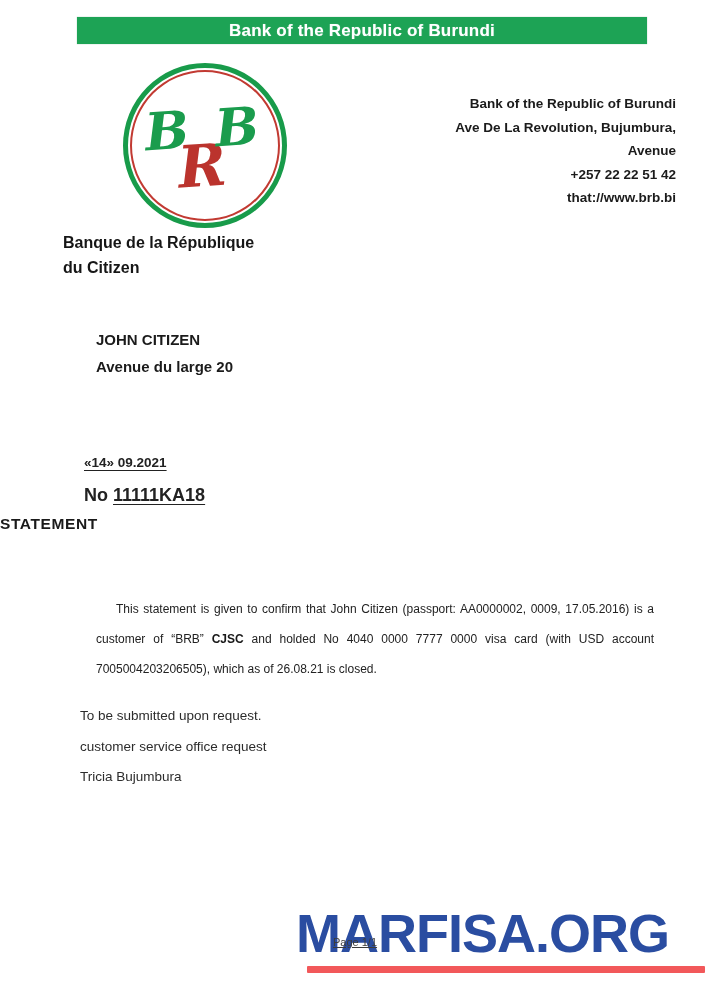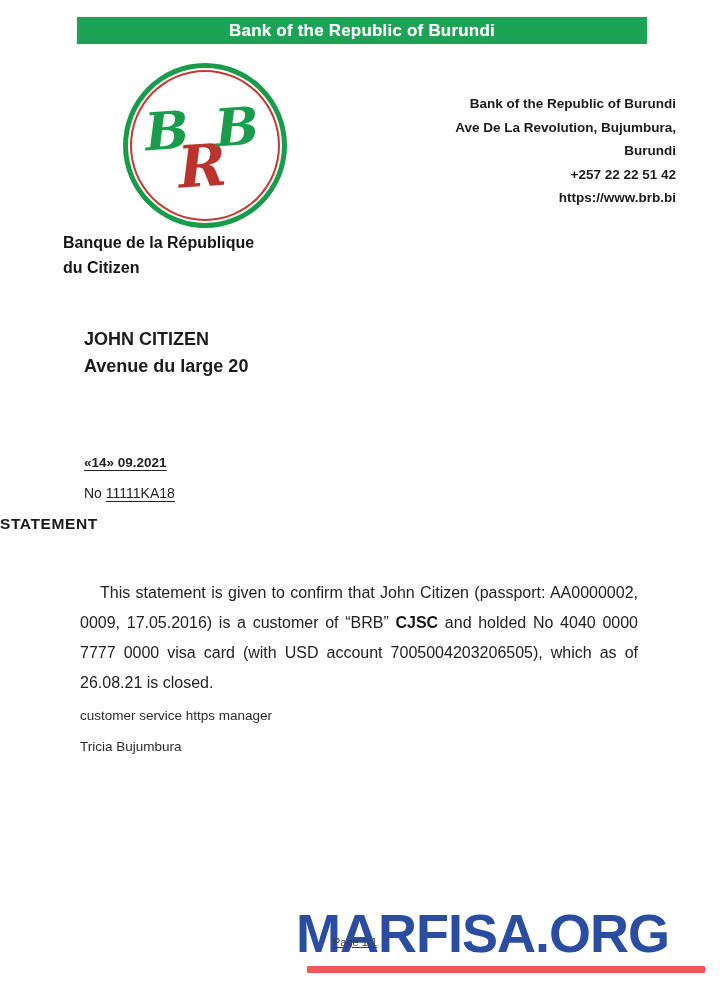--- a/index.html
+++ b/index.html
@@ -45,44 +45,44 @@
     position:absolute;left:63px;top:230px;width:300px;
     font-weight:700;font-size:16px;line-height:25px;color:#161616;
   }
   
   .bank-address{
     position:absolute;right:72px;top:92px;text-align:right;
     font-weight:700;font-size:13.5px;line-height:23.5px;color:#1b1b1b;
   }
   
   .recipient{
-    position:absolute;left:84px;top:326px;
-    font-weight:700;font-size:18px;line-height:27px;color:#1b1b1b;
+    position:absolute;left:96px;top:326px;
+    font-weight:700;font-size:15px;line-height:27px;color:#1b1b1b;
   }
   
   .ref-date{
     position:absolute;left:84px;top:455px;
     font-weight:700;font-size:13.5px;color:#222;
   }
   .ref-date span{text-decoration:underline;text-underline-offset:3px;margin-top:45px;}
   .ref-no{
     position:absolute;left:84px;top:485px;
-    font-weight:400;font-size:14px;color:#222;
+    font-weight:700;font-size:18px;color:#222;
   }
   .ref-no .u{text-decoration:underline;text-underline-offset:3px;}
   
   .heading{
     position:absolute;left:0;top:515px;width:720px;text-align:left;
     font-weight:700;font-size:15.5px;letter-spacing:.6px;color:#1a1a1a;
   }
   
   .body-para{
     position:absolute;left:80px;top:578px;width:558px;
-    font-size:16px;line-height:30px;color:#222;
-    text-align:justify;text-indent:20px;margin:0;
+    font-size:12px;line-height:30px;color:#222;
+    text-align:justify;text-indent:20px;margin:16px;
   }
   .body-para b{font-weight:700;color:#181818;}
   
   .closing{
     position:absolute;left:80px;top:701px;
     font-size:13.5px;line-height:30.5px;color:#2c2c2c;
   }
   
   .page-label{
     position:absolute;left:333px;top:936px;
@@ -116,44 +116,45 @@
   </div>
 
   <div class="logo-caption">
     <div>Banque de la République</div>
     <div>du Citizen</div>
   </div>
 
   <div class="bank-address">
     <div>Bank of the Republic of Burundi</div>
     <div>Ave De La Revolution, Bujumbura,</div>
-    <div>Burundi</div>
+    <div>Avenue</div>
     <div>+257 22 22 51 42</div>
-    <div>https://www.brb.bi</div>
+    <div>that://www.brb.bi</div>
   </div>
 
   <div class="recipient">
     <div>JOHN CITIZEN</div>
     <div>Avenue du large 20</div>
   </div>
 
   <div class="ref-date">
     <span>«14» 09.2021</span>
   </div>
 
   <div class="ref-no">
     <span>No </span><span class="u">11111KA18</span>
   </div>
 
   <div class="heading">STATEMENT</div>
 
   <p class="body-para"><span>This statement is given to confirm that John Citizen (passport: AA0000002, 0009, 17.05.2016) is a customer of “BRB” </span><b>CJSC</b><span> and holded No 4040 0000 7777 0000 visa card (with USD account 7005004203206505), which as of 26.08.21 is closed.</span></p>
 
   <div class="closing">
-    <div>customer service https manager</div>
+    <div>To be submitted upon request.</div>
+    <div>customer service office request</div>
     <div>Tricia Bujumbura</div>
   </div>
 
   <div class="page-label">Page 1/1</div>
   <div class="watermark">MARFISA.ORG</div>
   <div class="watermark-underline"></div>
 
 </div>
 
 </body></html>

